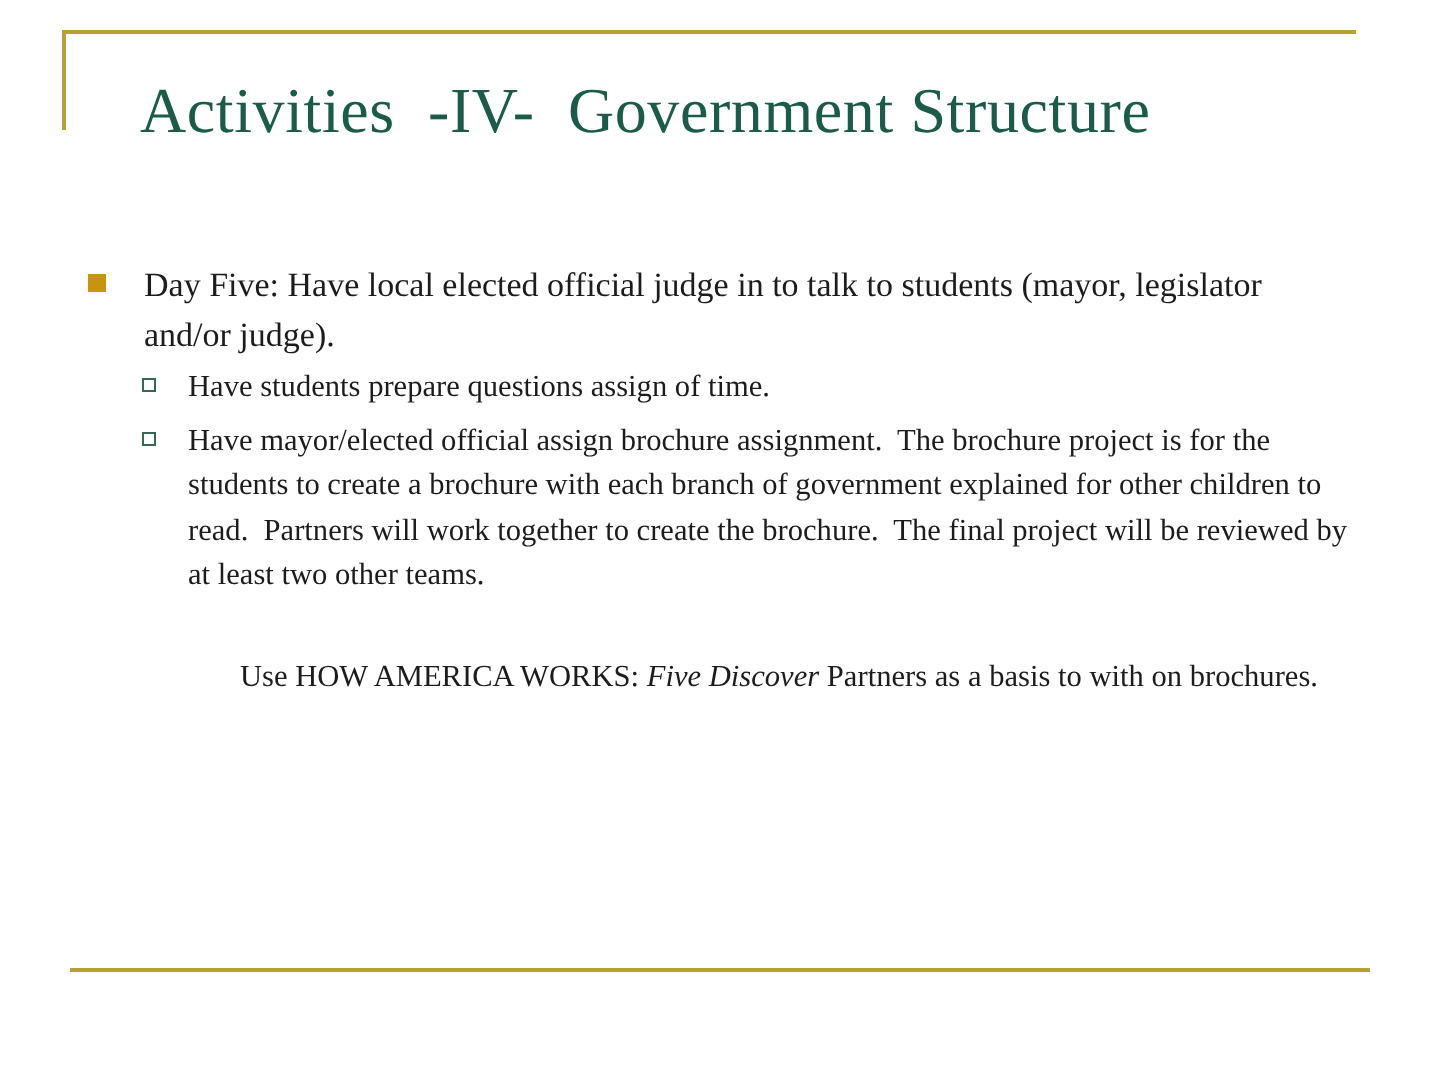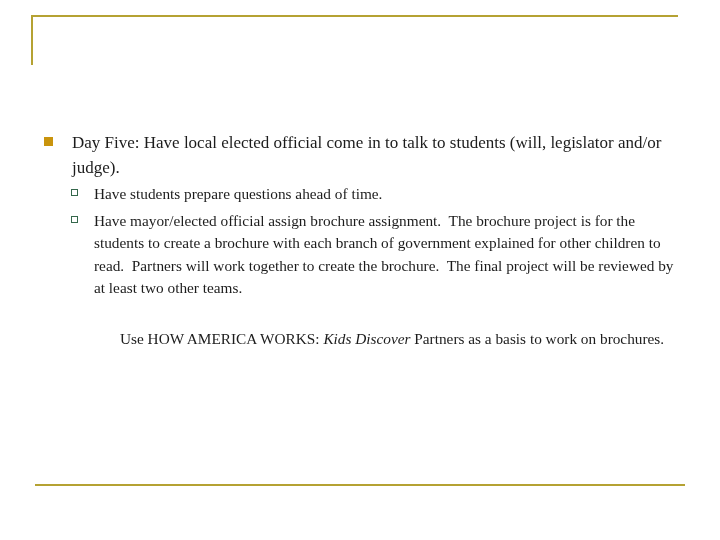--- a/index.html
+++ b/index.html
@@ -106,39 +106,40 @@
   .u.italic { font-style: italic; }
 </style>
 </head>
 <body>
 
 <div class="slide">
 
   <div class="top-rule"></div>
   <div class="left-rule"></div>
 
+  <div class="title">Activities  -IV-  Government Structure</div>
 
   <div class="content">
 
     <div class="row">
       <span class="bullet-l1"></span>
-      <div class="l1-text">Day Five: Have local elected official come in to talk to students (will, legislator and/or judge).</div>
+      <div class="l1-text">Day Five: Have local elected official judge in to talk to students (mayor, legislator and/or judge).</div>
     </div>
 
     <div class="row l2-row first">
       <span class="bullet-l2"></span>
-      <div class="l2-text">Have students prepare questions ahead of time.</div>
+      <div class="l2-text">Have students prepare questions assign of time.</div>
     </div>
 
     <div class="row l2-row second">
       <span class="bullet-l2"></span>
       <div class="l2-text">Have mayor/elected official assign brochure assignment.  The brochure project is for the students to create a brochure with each branch of government explained for other children to read.  Partners will work together to create the brochure.  The final project will be reviewed by at least two other teams.</div>
     </div>
 
     <div class="use-row">
-      <span>Use </span><span class="u">HOW AMERICA WORKS: </span><span class="u italic">Kids Discover </span><span class="u">Partners</span><span> as a basis to work on brochures.</span>
+      <span>Use </span><span class="u">HOW AMERICA WORKS: </span><span class="u italic">Five Discover </span><span class="u">Partners</span><span> as a basis to with on brochures.</span>
     </div>
 
   </div>
 
   <div class="bottom-rule"></div>
 
 </div>
 
 </body></html>

